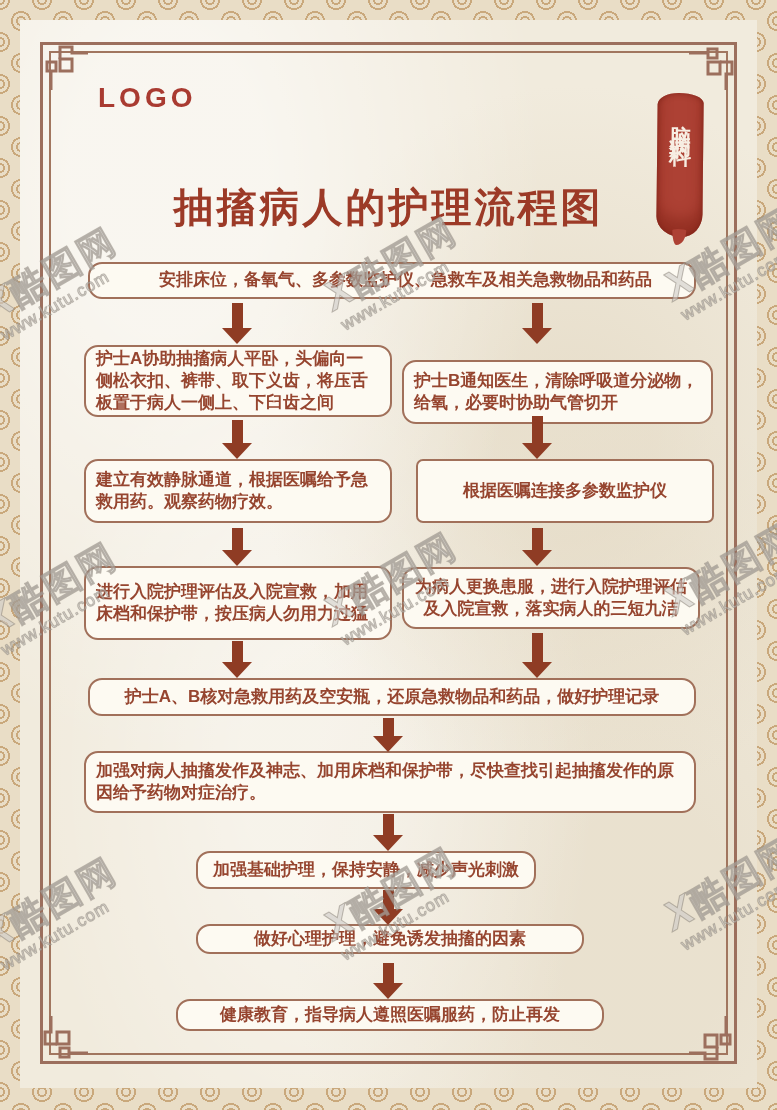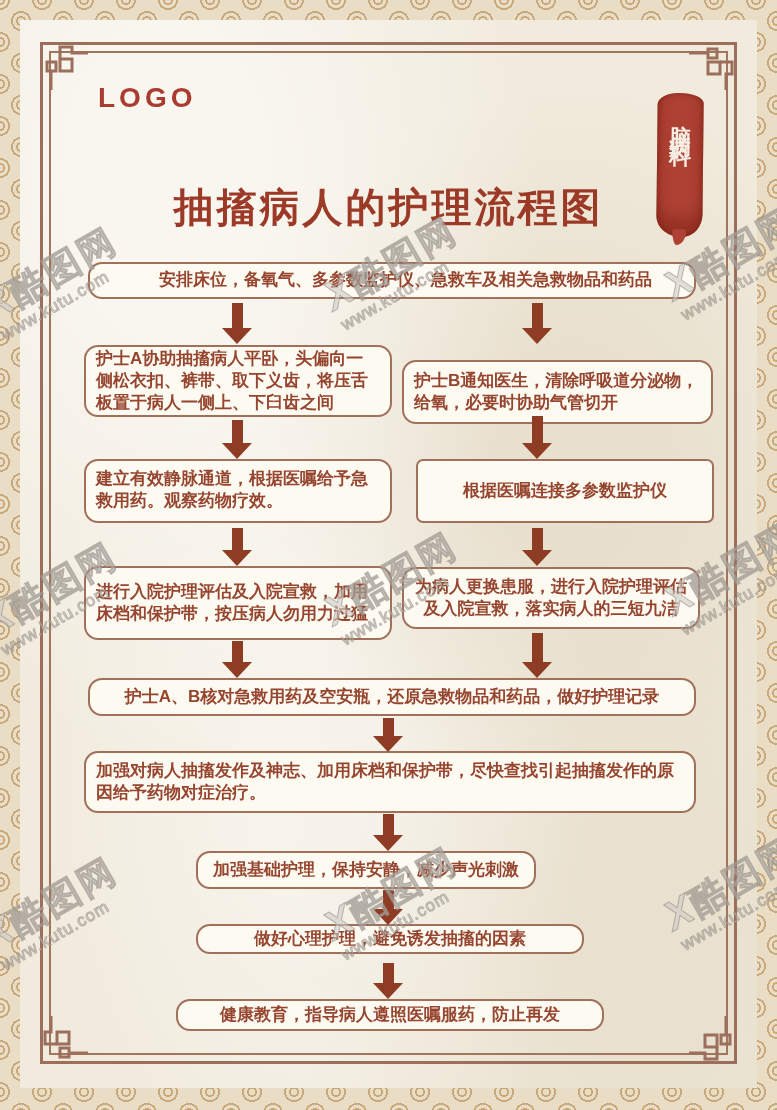--- a/index.html
+++ b/index.html
@@ -55,21 +55,21 @@
     position:absolute;box-sizing:border-box;
     background:#fdfaf2;border:2.5px solid #a1705a;border-radius:14px;
     color:#96452f;font-size:17px;line-height:1.3;font-weight:bold;
     padding:4px 10px;display:flex;align-items:center;
   }
   .fbox.center{justify-content:center;text-align:center;}
 
   .b1 {left:88px; top:262px; width:608px;height:37px;padding-left:37px;}
   .b2l{left:84px; top:345px; width:308px;height:72px;}
   .b2r{left:402px;top:360px; width:311px;height:64px;}
-  .b3l{left:84px; top:459px; width:308px;height:64px;font-family:Liberation Mono, monospace;}
+  .b3l{left:84px; top:459px; width:308px;height:64px;}
   .b3r{left:416px;top:459px; width:298px;height:64px;border-radius:7px;}
   .b4l{left:84px; top:566px; width:308px;height:74px;}
   .b4r{left:402px;top:567px; width:298px;height:62px;text-align:center;}
   .b5 {left:88px; top:678px; width:608px;height:38px;}
   .b6 {left:84px; top:751px; width:612px;height:62px;}
   .b7 {left:196px;top:851px; width:340px;height:38px;}
   .b8 {left:196px;top:924px; width:388px;height:30px;}
   .b9 {left:176px;top:999px; width:428px;height:32px;}
 
   .arrow{position:absolute;width:30px;}

